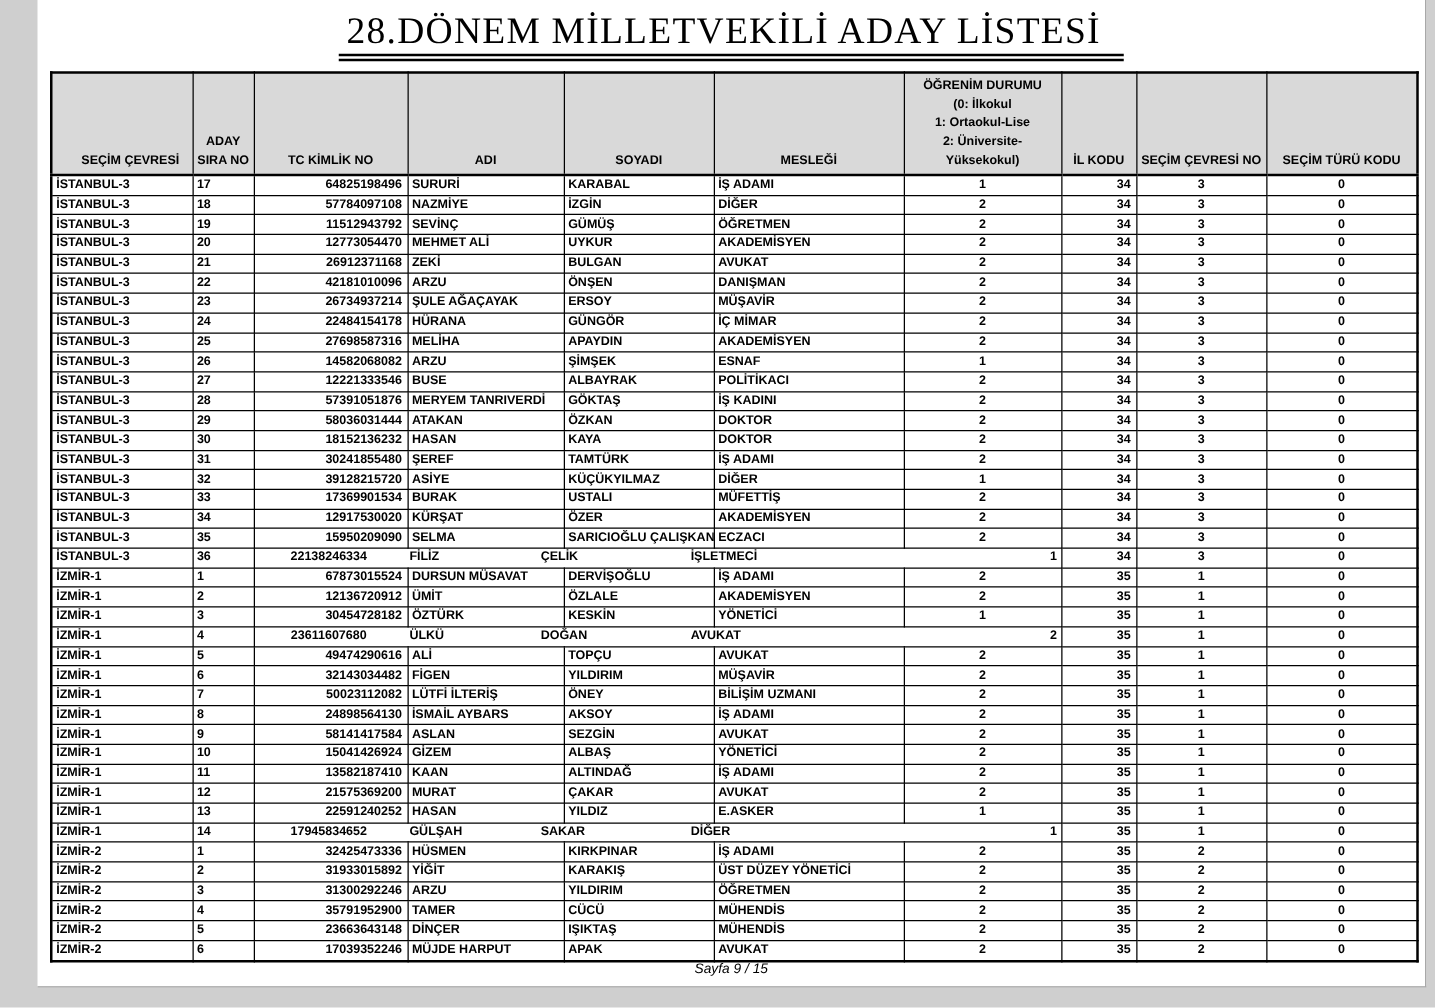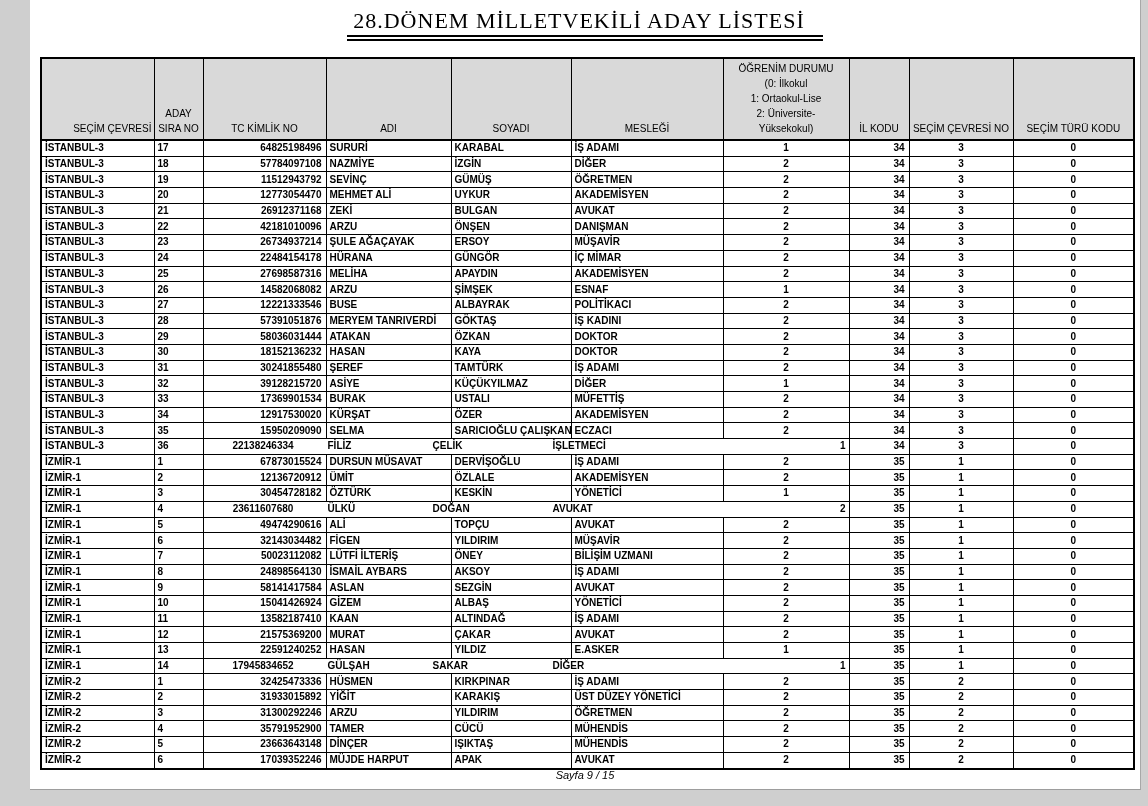--- a/index.html
+++ b/index.html
@@ -9,39 +9,39 @@
     font-family:"Liberation Sans",sans-serif;color:#000;
   }
   .page{
     position:absolute;left:30px;top:0;width:1110px;height:789px;
     background:var(--page-bg,#fff);
     border-right:1px solid #a8a8a8;border-bottom:1px solid #9d9d9d;
   }
   .title-wrap{position:absolute;top:8px;left:0;width:100%;text-align:center}
   .doc-title{
     display:inline-block;font-family:"Liberation Serif",serif;
-    font-size:22px;font-weight:normal;letter-spacing:1px;
+    font-size:30px;font-weight:normal;letter-spacing:1px;
     border-bottom:6px double var(--grid,#000);
     padding:0 18px 1px 6px;white-space:nowrap;
   }
   table.cand{
     position:absolute;left:10px;top:57px;width:1093px;
     border-collapse:collapse;table-layout:fixed;
     border:2px solid var(--grid,#000);
   }
   .cand th,.cand td{border:1px solid var(--grid,#000)}
   .cand thead tr{height:82px}
   .cand th{
     background:var(--header-fill,#d9d9d9);
-    font-size:10px;font-weight:normal;line-height:1.5;
+    font-size:10px;font-weight:bold;line-height:1.5;
     vertical-align:bottom;text-align:center;
     padding:2px 2px 3px;white-space:pre-line;overflow:visible;
     border-bottom-width:2px;
   }
-  .cand th.c0{text-align:right;padding-left:15px}
+  .cand th.c0{text-align:center;padding-left:15px}
   .cand th.c6{vertical-align:top;padding-top:2px}
   .cand td{
     font-size:10px;font-weight:bold;height:14.7px;line-height:14px;
     padding:0 3px;white-space:nowrap;overflow:hidden;
   }
   .cand td.c0,.cand td.c3,.cand td.c4,.cand td.c5{text-align:left}
   .cand td.c1{text-align:left}
   .cand td.c2,.cand td.c7{text-align:right;padding-right:4px}
   .cand td.c6,.cand td.c8,.cand td.c9{text-align:center}
   .cand td.merged{padding:0}

